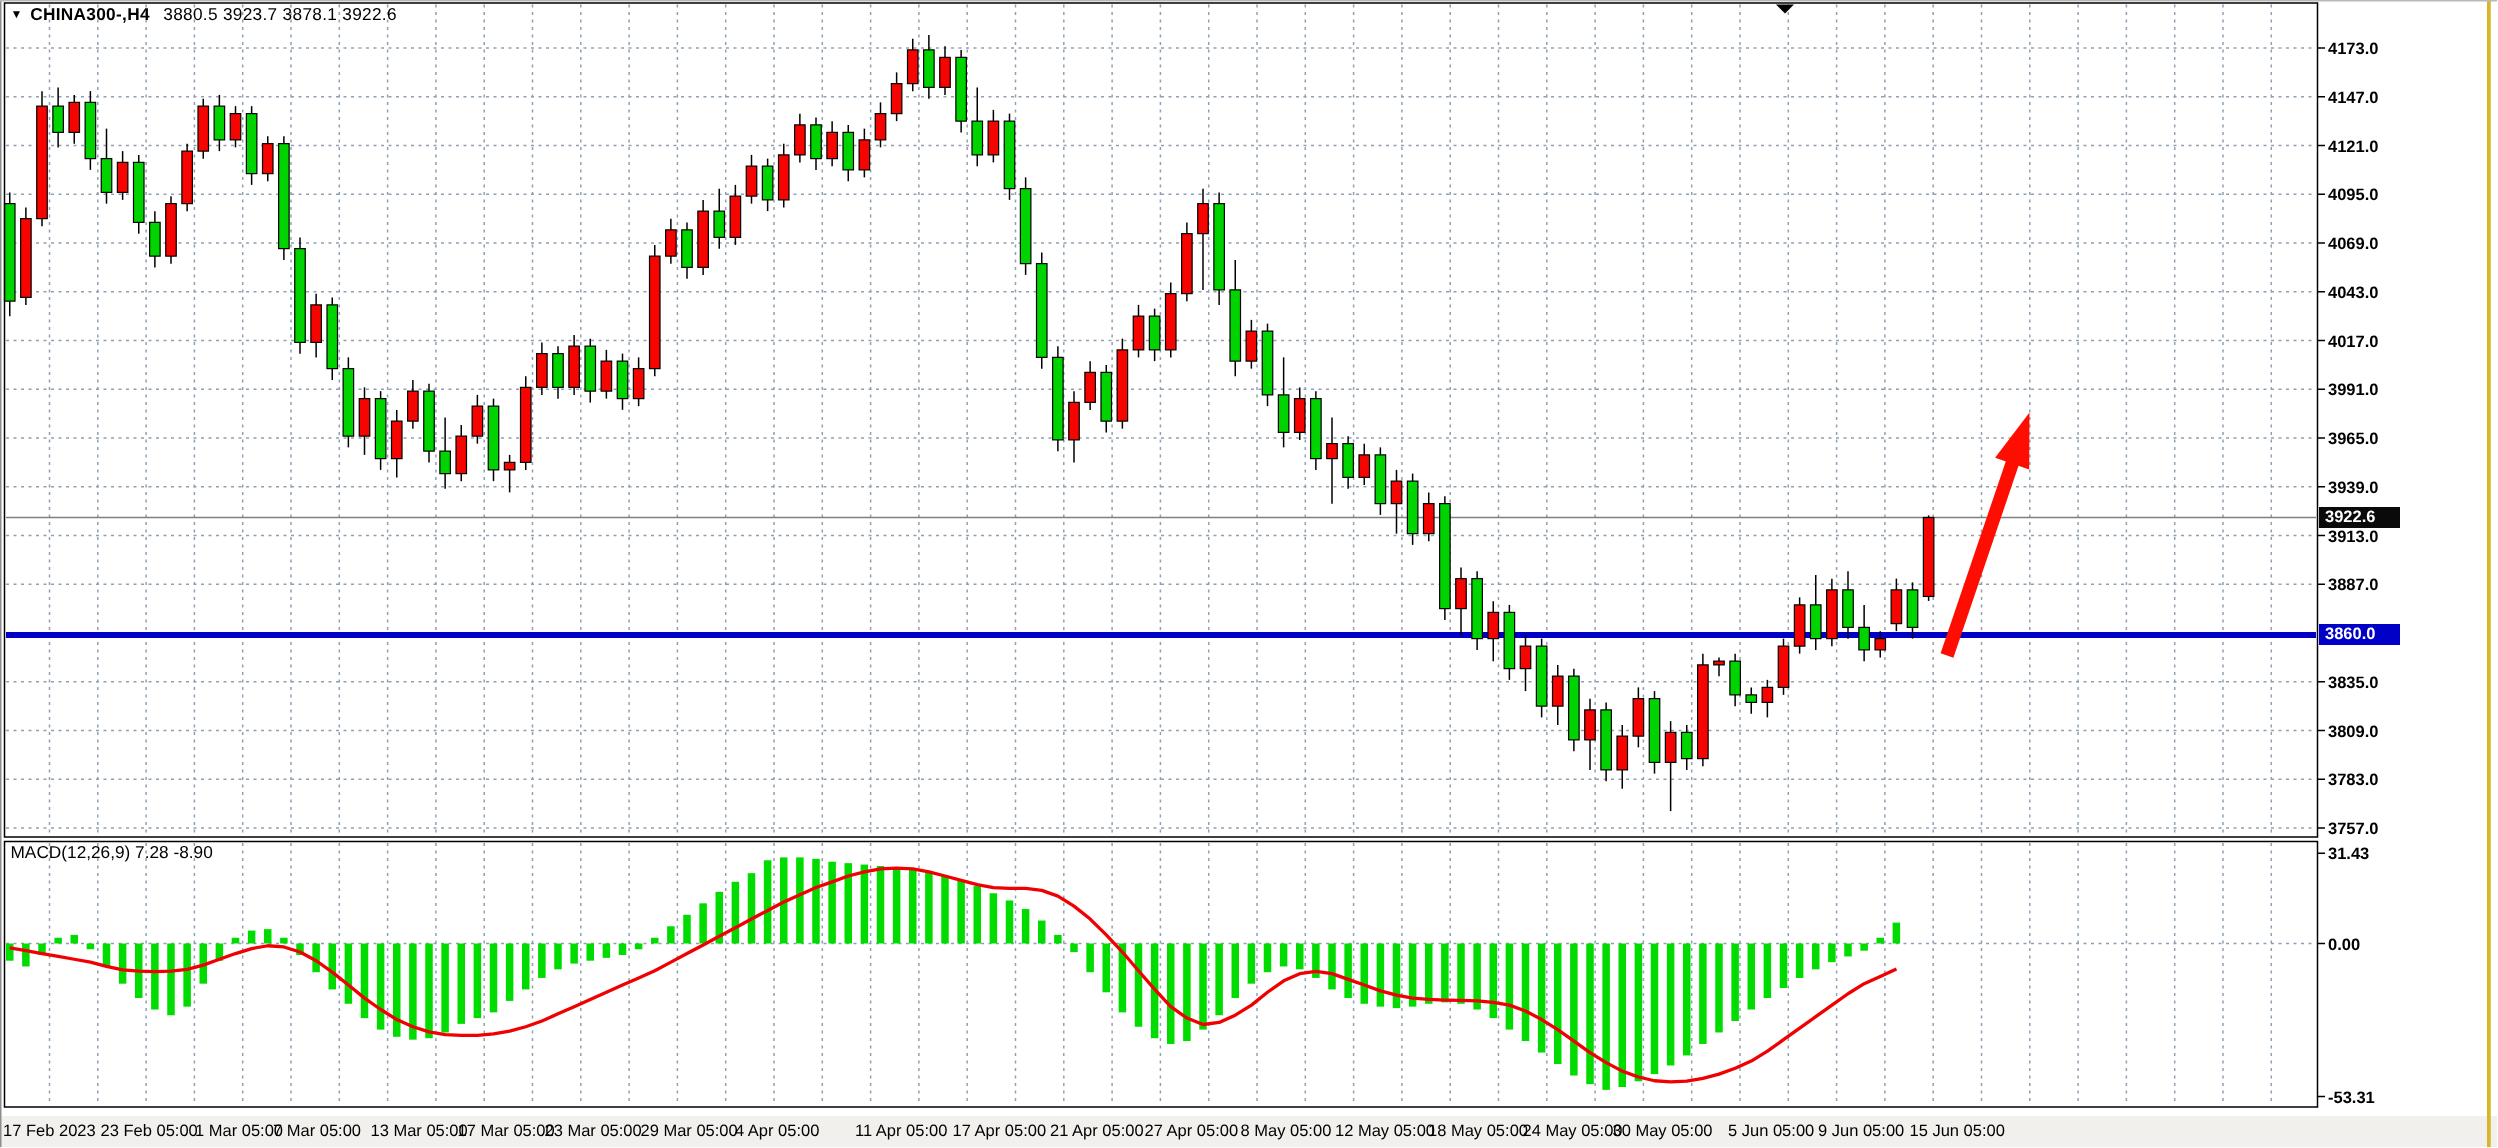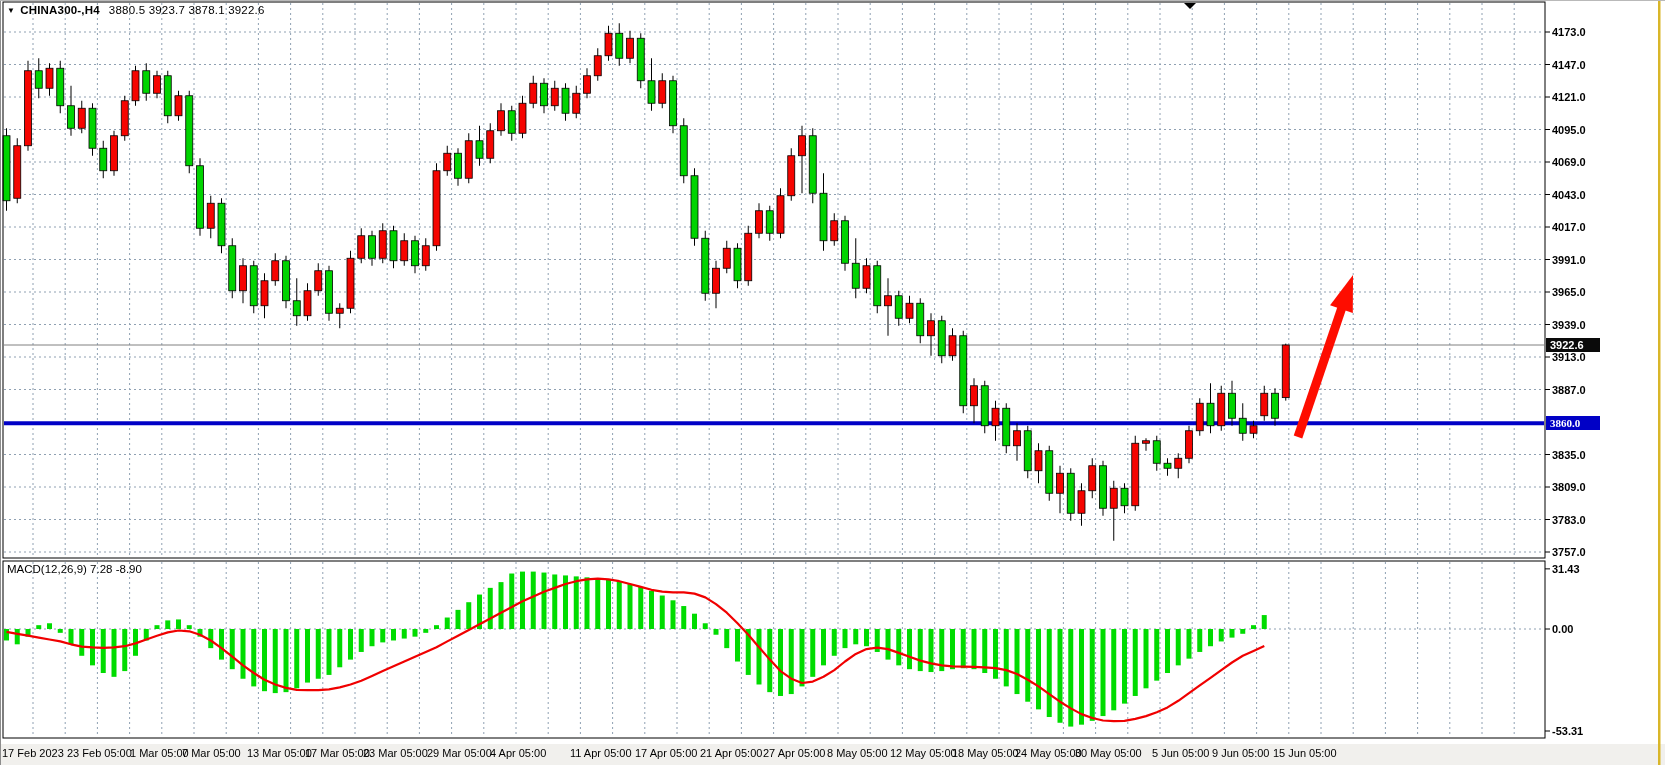--- a/index.html
+++ b/index.html
@@ -561,14 +561,14 @@
       <text x="1273" y="757" font-family="Liberation Sans, sans-serif" font-size="11" fill="#000">15 Jun 05:00</text>
     </svg>
 
   <div class="title-row">
     <span class="tri">▼</span><span>CHINA300-,H4</span><span class="ohlc">3880.5 3923.7 3878.1 3922.6</span>
   </div>
 
   <div class="macd-title">MACD(12,26,9) 7.28 -8.90</div>
 
   <div class="ptag" id="curtag" style="top: 338px; background: rgb(10, 10, 10);">3922.6</div>
-  <div class="ptag" id="suptag" style="top: 416.25px; background: rgb(0, 0, 198); font-family: Liberation Serif, serif;">3860.0</div>
+  <div class="ptag" id="suptag" style="top: 416.25px; background: rgb(0, 0, 198);">3860.0</div>
 </div>
 
 </body></html>

